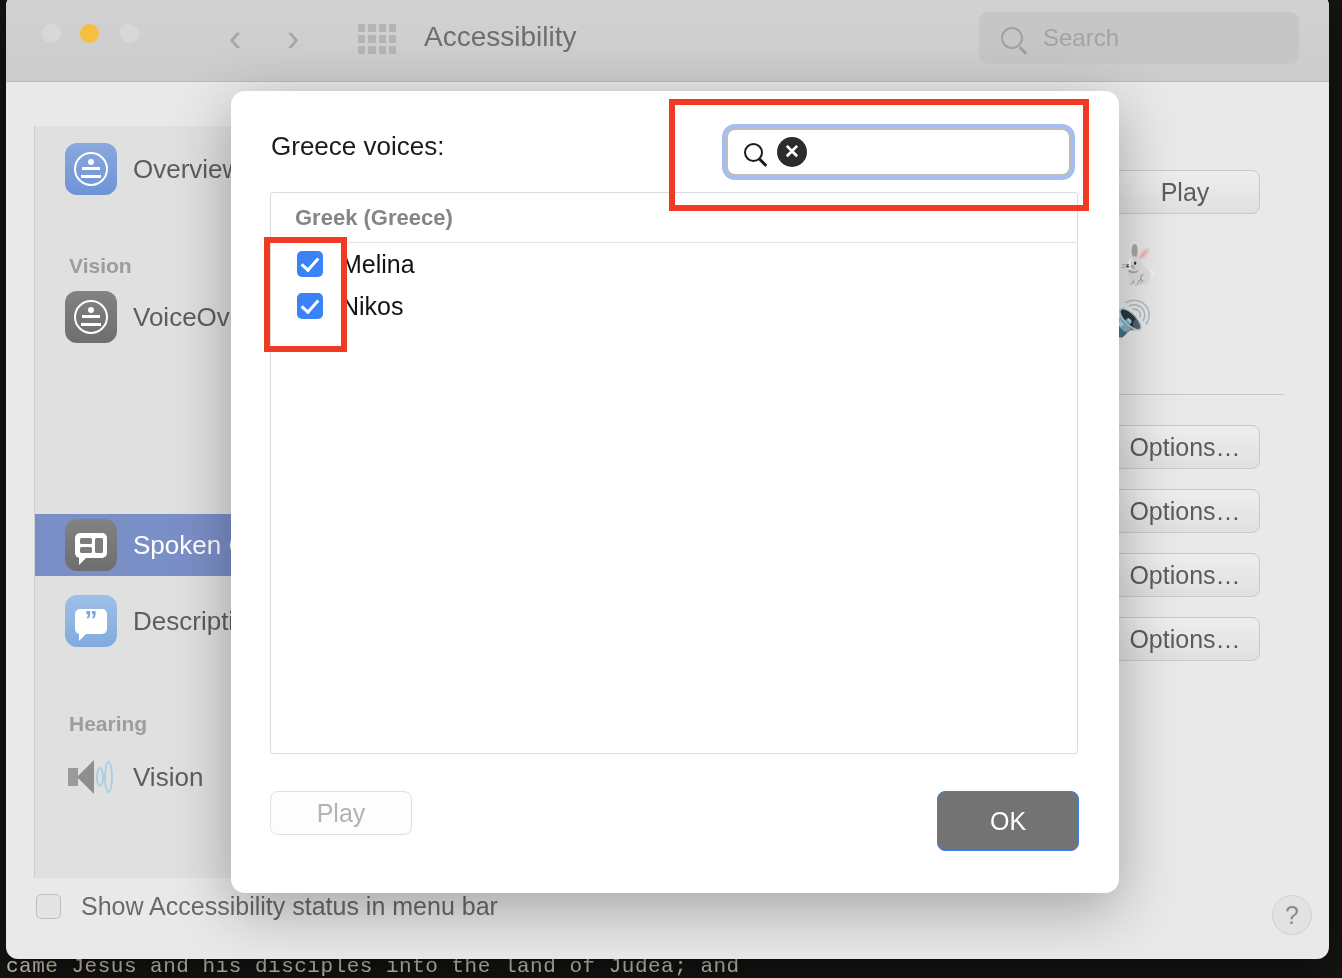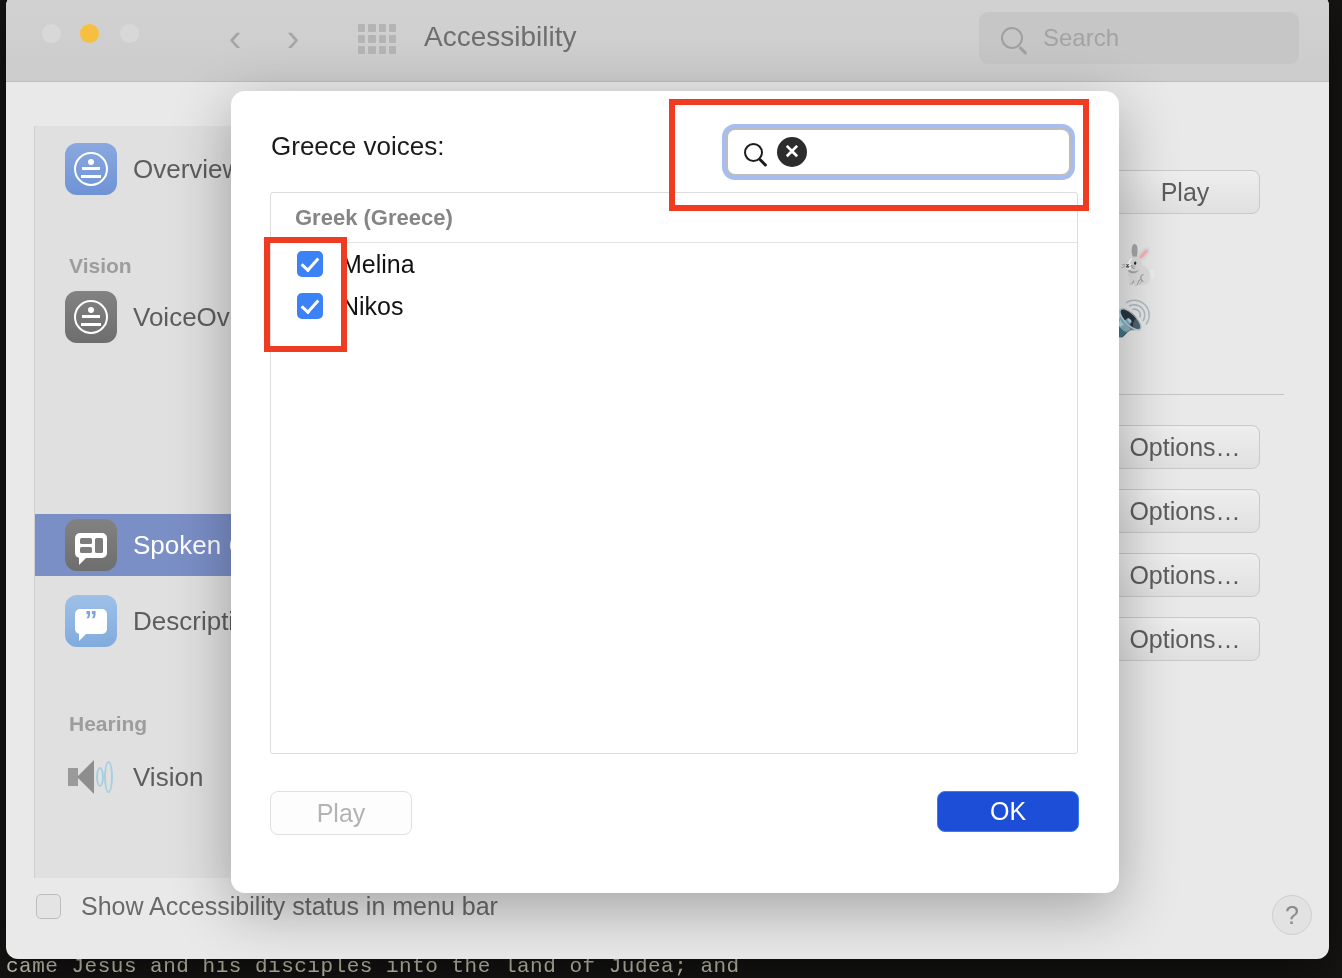--- a/index.html
+++ b/index.html
@@ -499,22 +499,22 @@
   }
   #btn-cancel {
     left: 542px; top: 700px;
     width: 142px; height: 44px;
     background: #fdfdfd;
     border: 1px solid #dcdcdc;
     color: #141414;
   }
   #btn-ok {
     left: 706px; top: 700px;
-    width: 142px; height: 41px;
-    background: #1d4ed8;
+    width: 142px; height: 60px;
+    background: #737373;
     border: 1px solid #3b7ef0;
     color: #ffffff;
   }
 
   
   .annot {
     position: absolute;
     border: 6px solid #ef3b22;
     pointer-events: none;
   }

